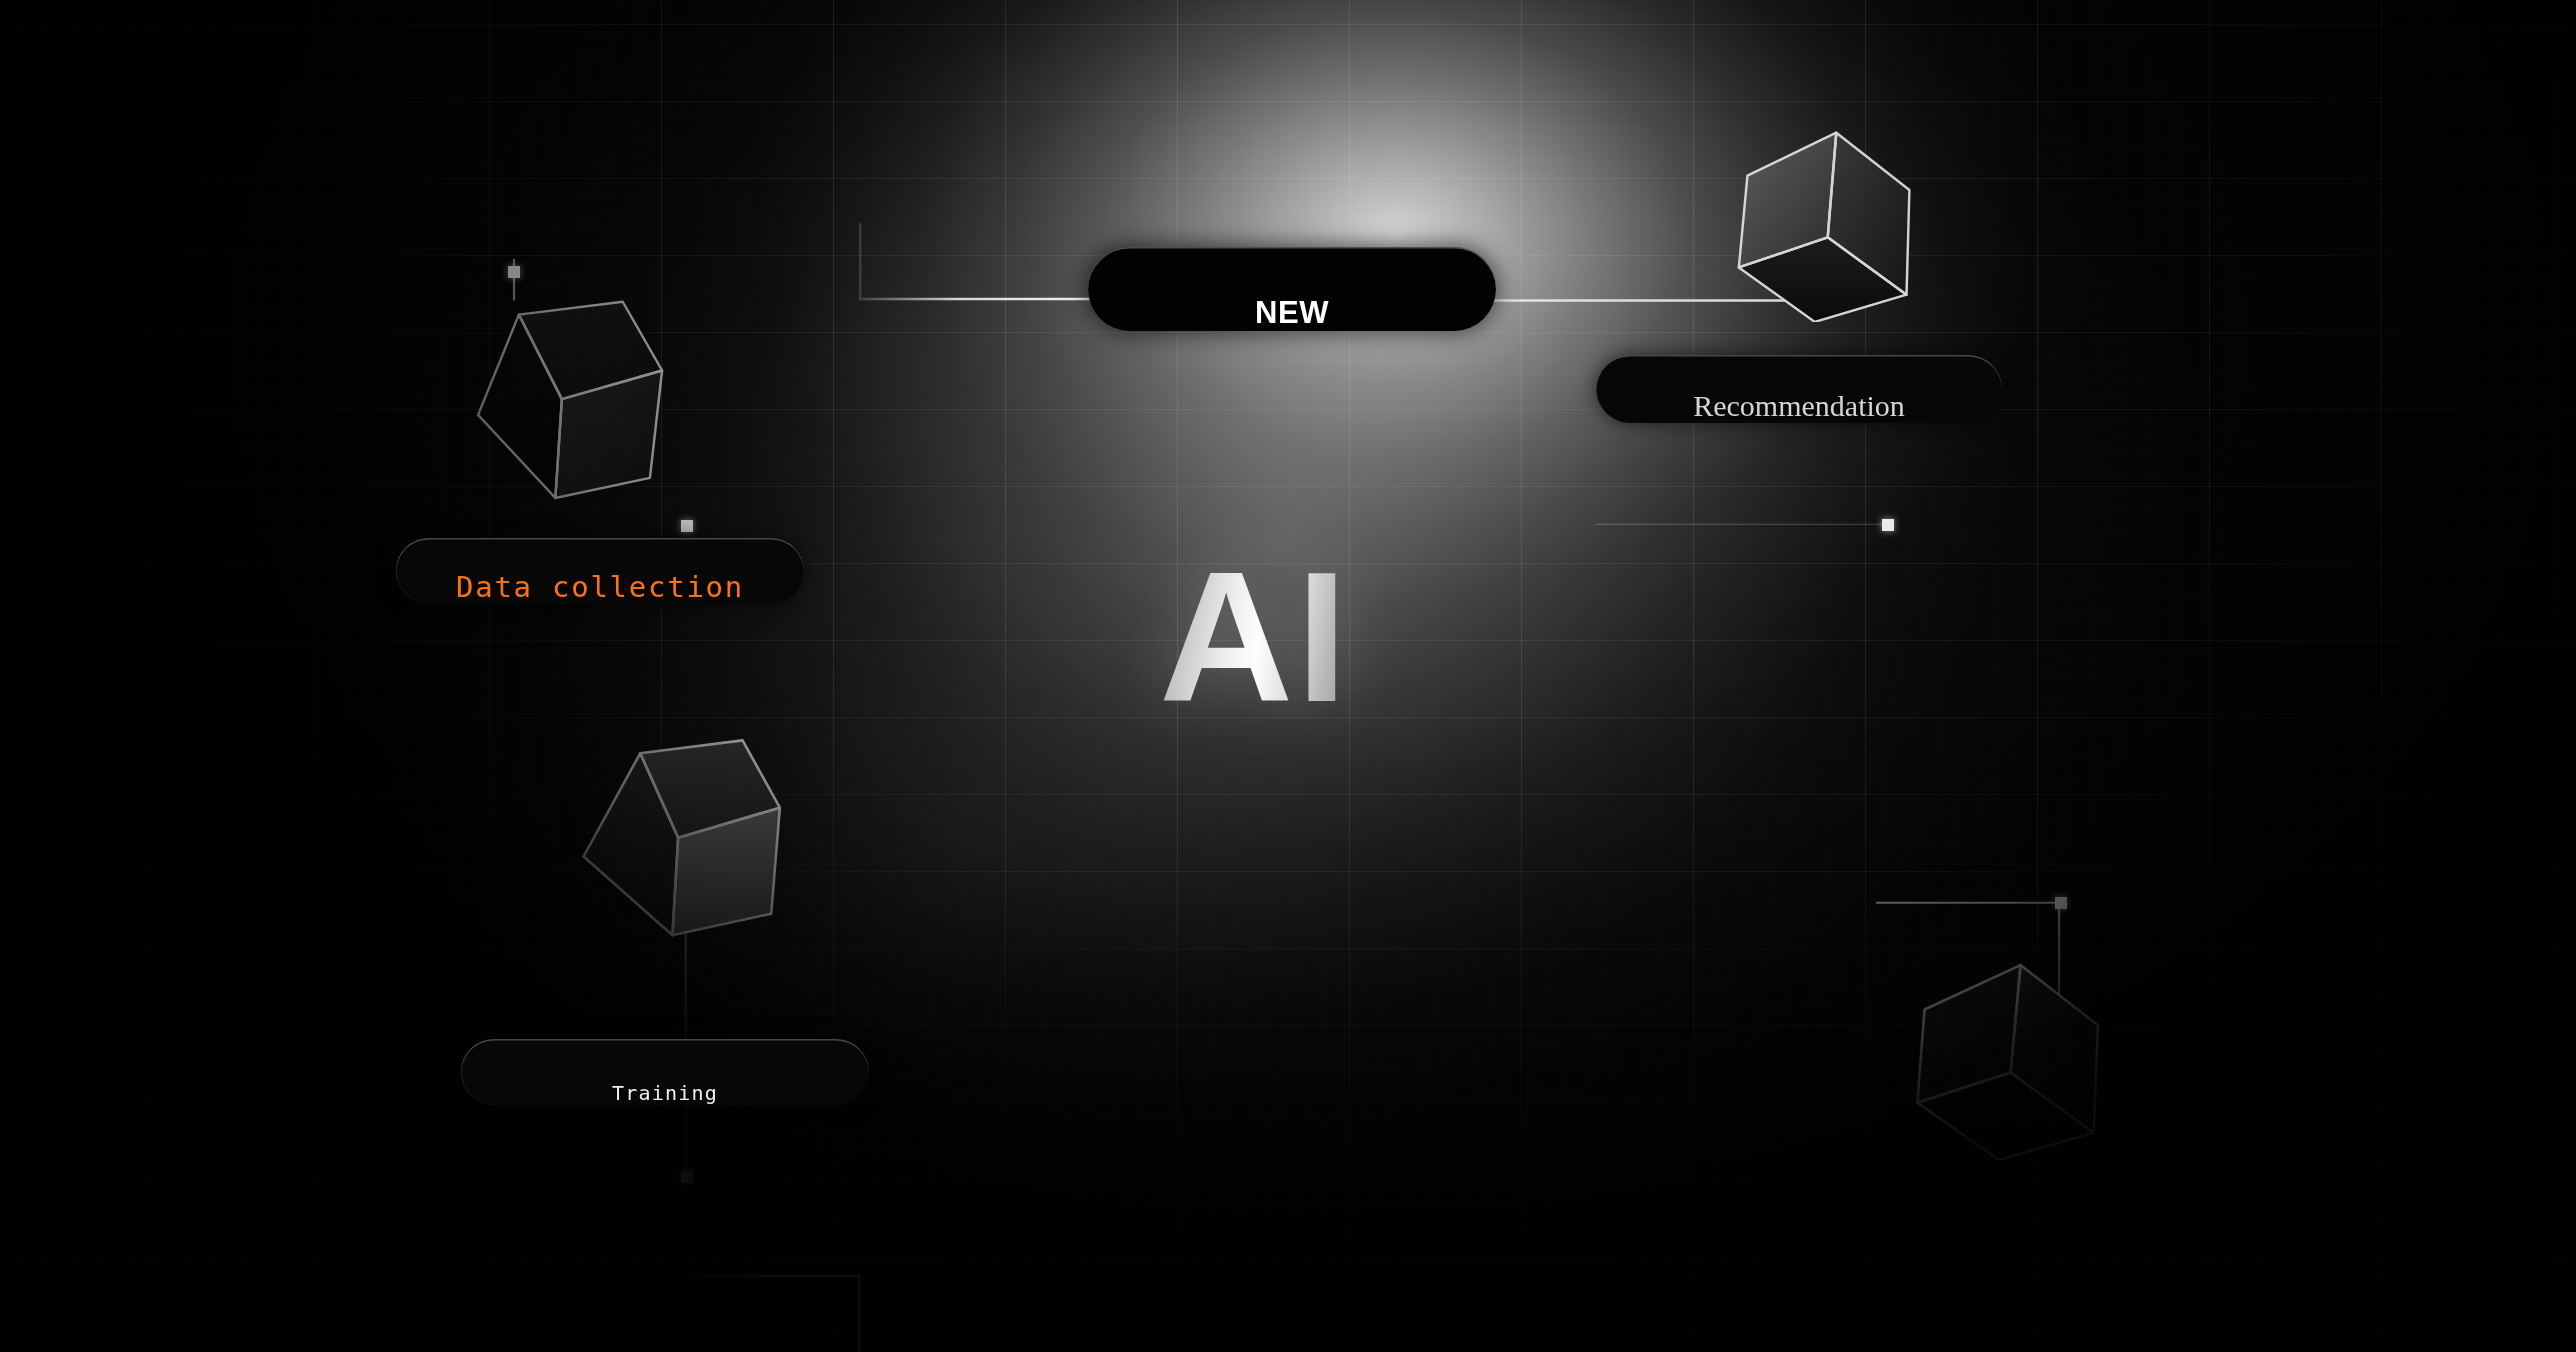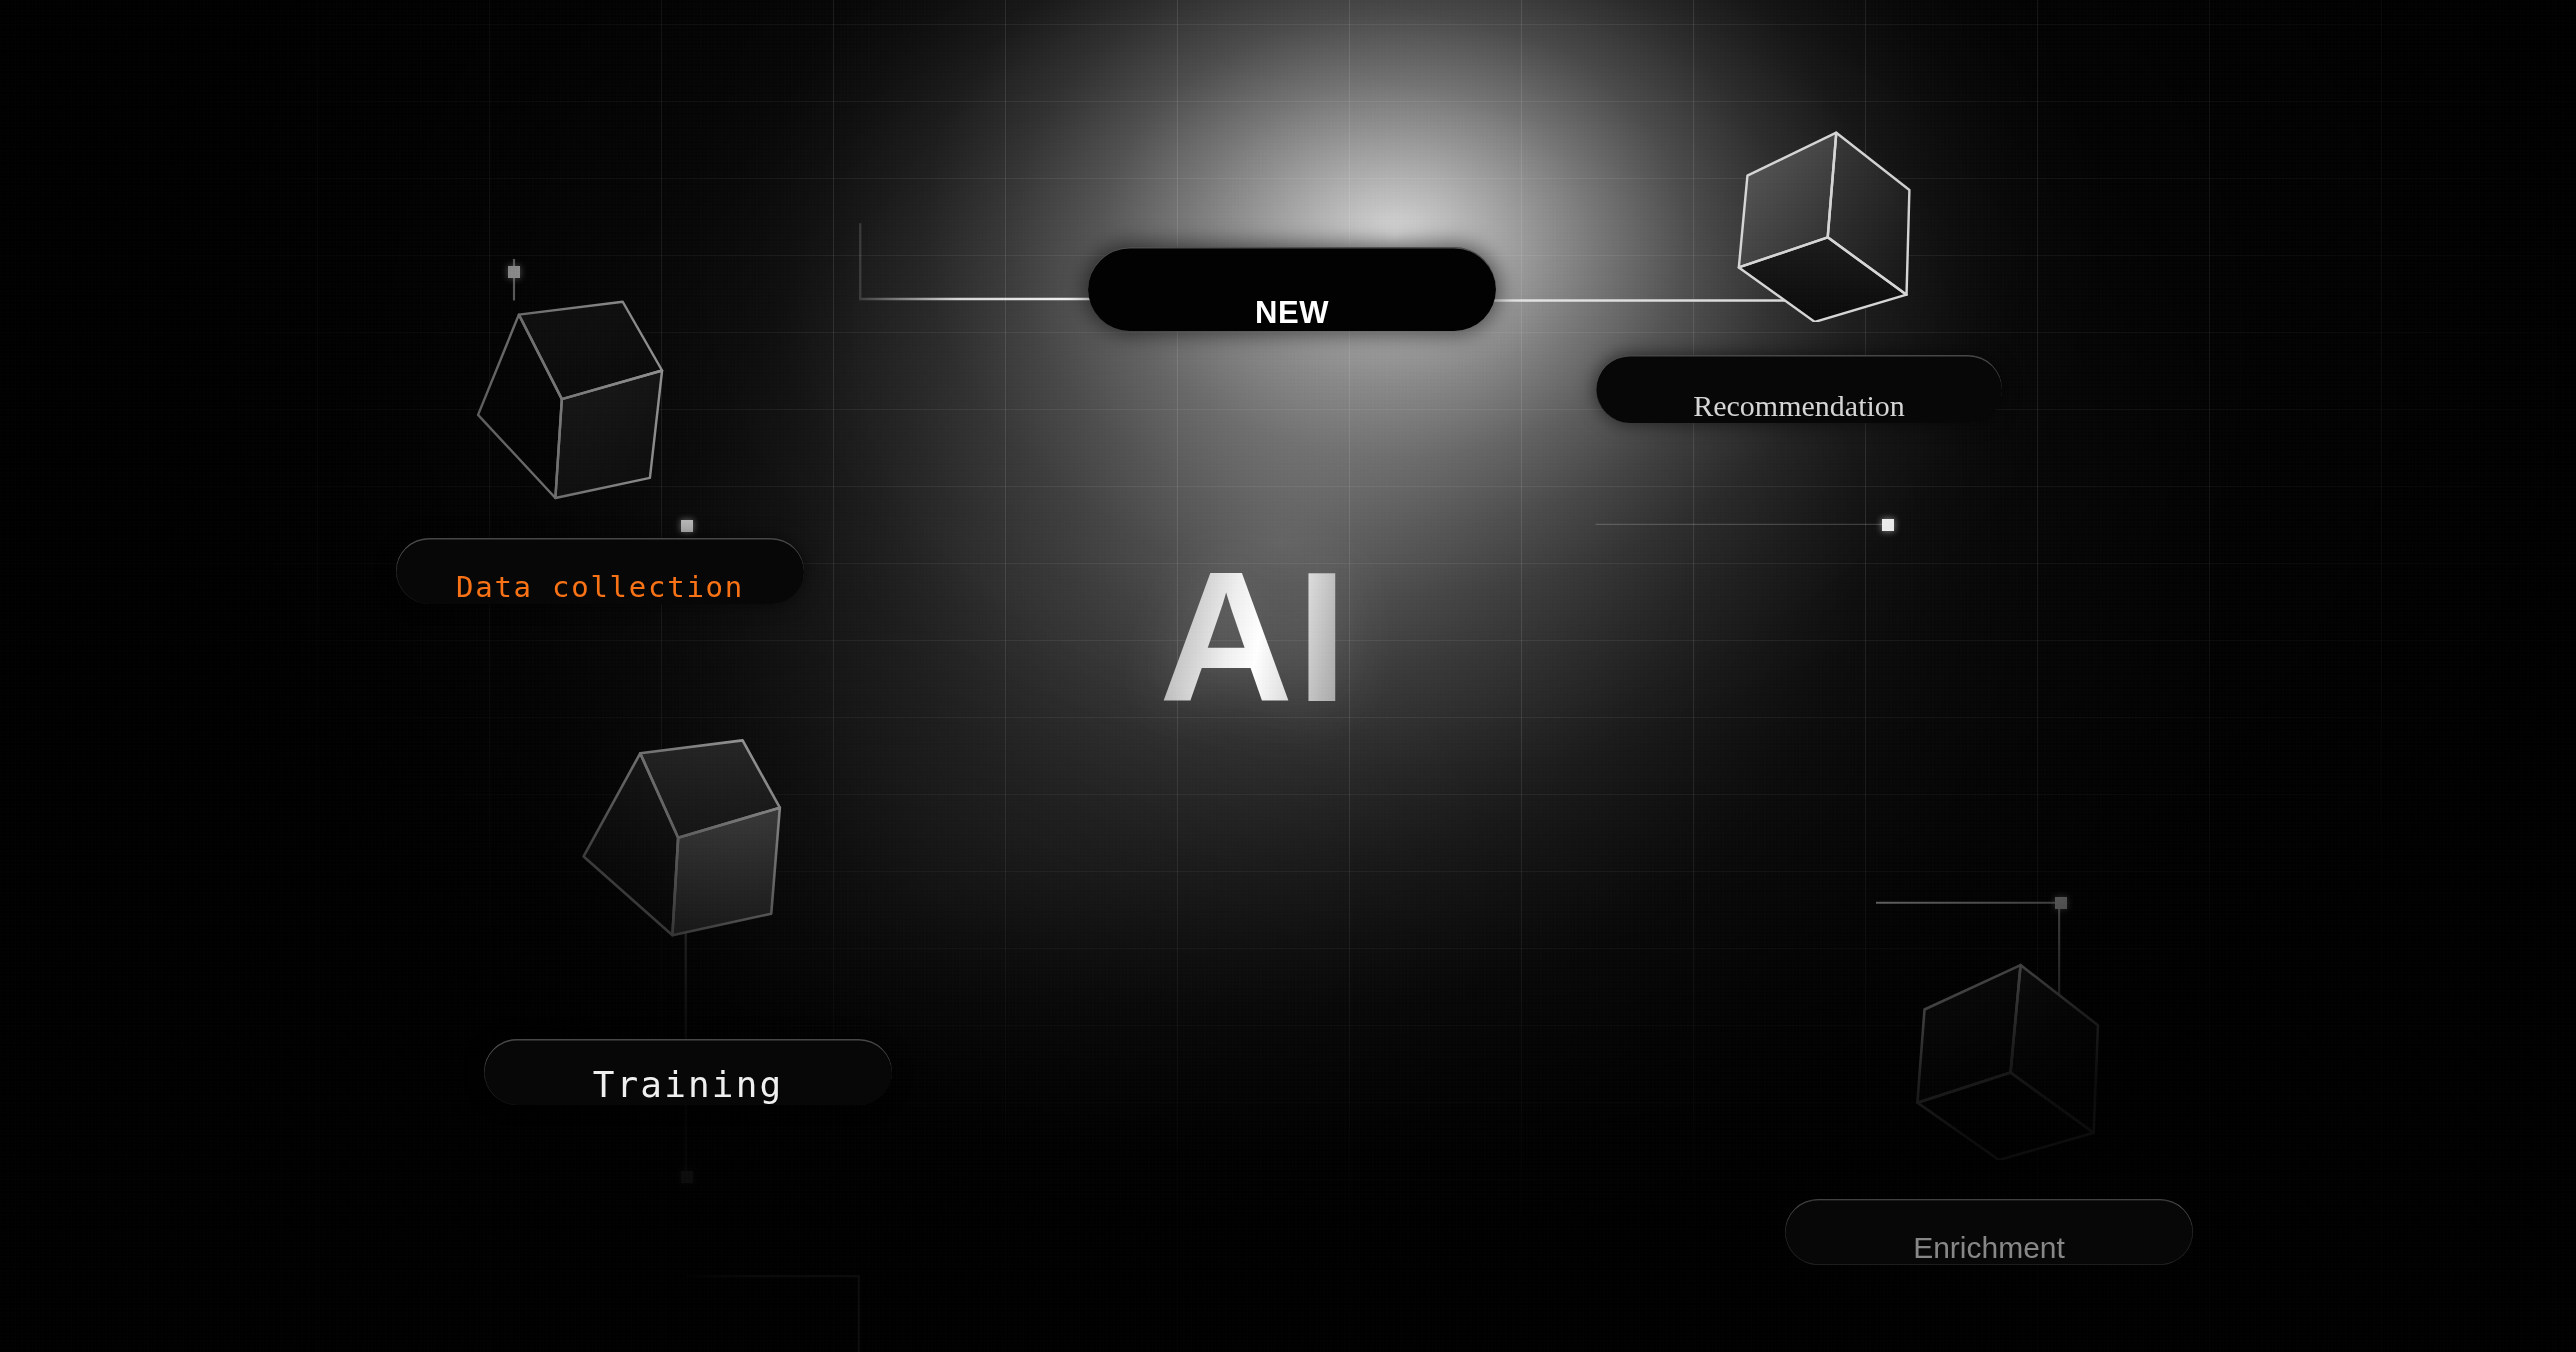--- a/index.html
+++ b/index.html
@@ -350,22 +350,19 @@
   </div>
 
   <div class="pill pill-dark" style="left:1596px; top:355px; width:406px; height:68px; font-size:30px; color:#d5d5d5;">
     <span>Recommendation</span>
   </div>
 
   <div class="pill pill-dark mono" style="left:396px; top:538px; width:408px; height:66px; font-size:29px; color:#f97316; letter-spacing:0.06em;">
     <span>Data collection</span>
   </div>
 
-  <div class="pill pill-dark mono" style="left:484px; top:1039px; width:408px; height:66px; font-size:36px; color:#efefef; letter-spacing:0.06em;">
+  <div class="pill pill-dark mono" style="left:461px; top:1039px; width:408px; height:66px; font-size:20px; color:#efefef; letter-spacing:0.06em;">
     <span>Training</span>
   </div>
 
-  <div class="pill pill-outline" style="left:1785px; top:1199px; width:408px; height:66px; font-size:30px; color:#878787;">
-    <span>Enrichment</span>
-  </div>
 
 </div>
 
 
 </body></html>

